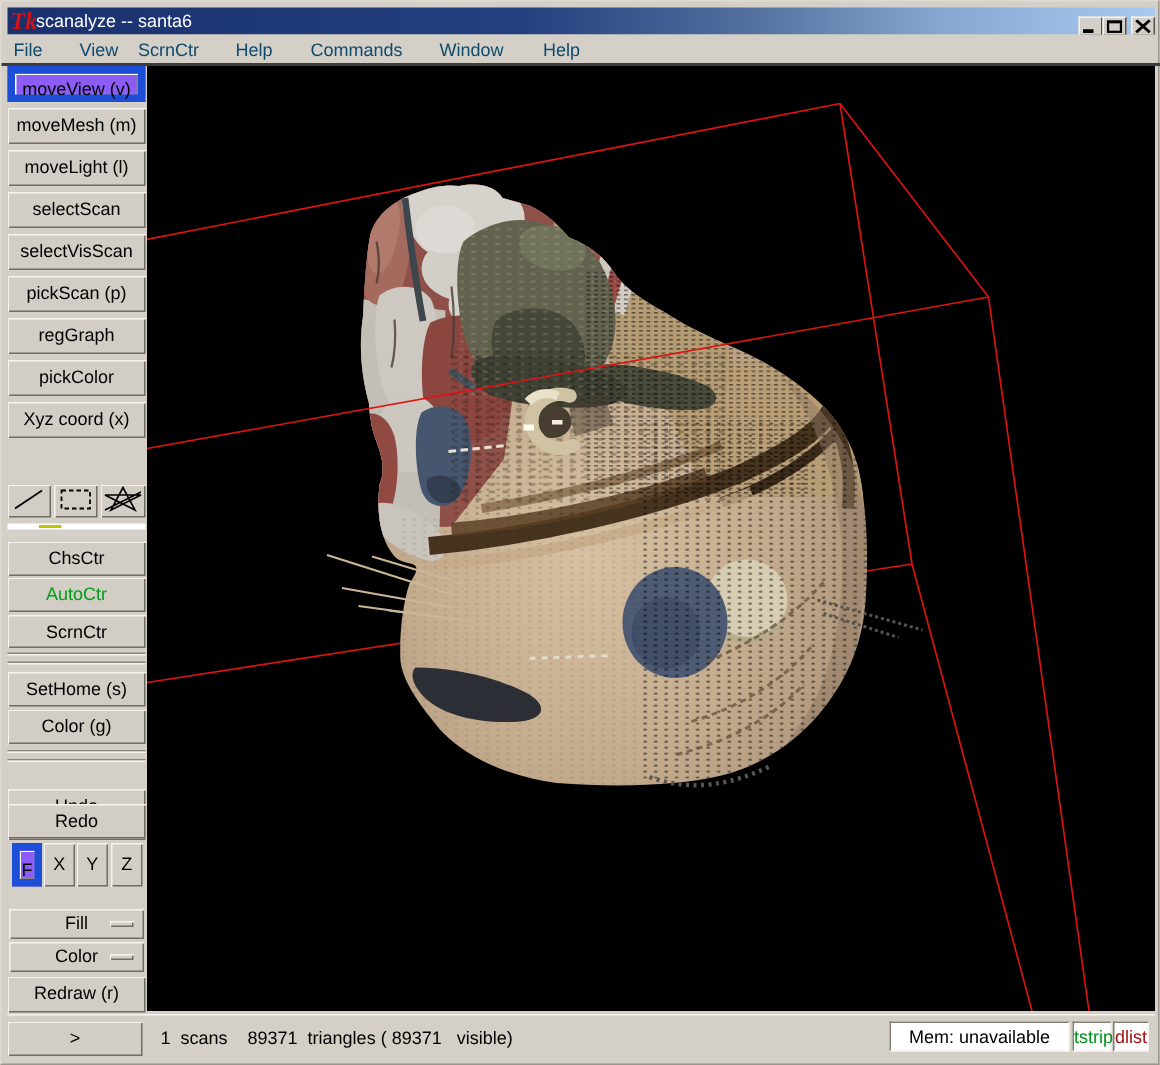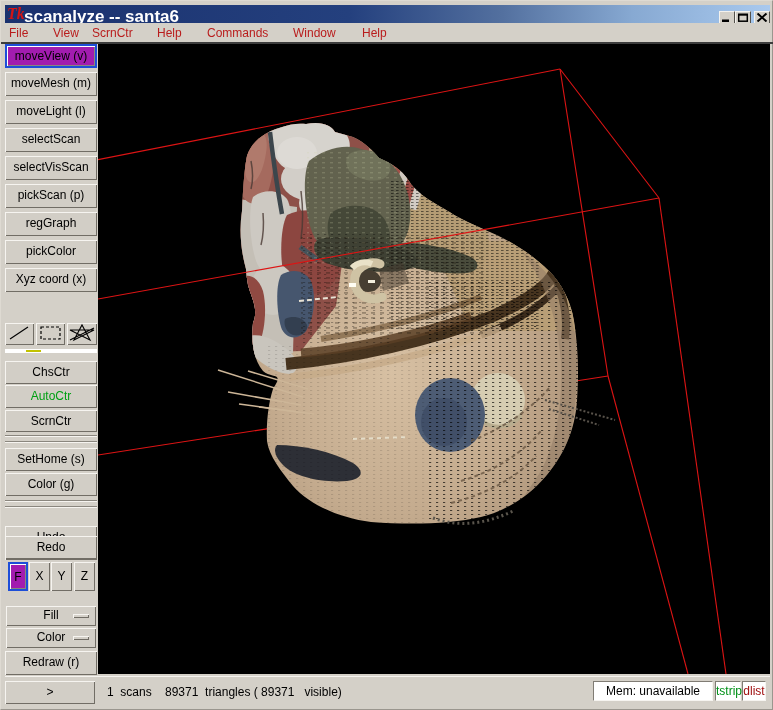--- a/index.html
+++ b/index.html
@@ -4,33 +4,33 @@
  font-family:"Liberation Sans",sans-serif;background:#d4d0c8;}
 *{box-sizing:border-box;}
 #win{position:absolute;left:0;top:0;width:773px;height:710px;
  background:#d4d0c8;
  border-top:1px solid #dedad2;border-left:1px solid #dedad2;
  border-right:1px solid #9a968e;border-bottom:1px solid #9a968e;}
 #titlebar{position:absolute;left:4px;top:4px;width:765px;height:18px;
  background:linear-gradient(to right,#1a316e 0%,#24407e 45%,#53709f 65%,#87a9d2 82%,#a9c9ee 100%);
  color:#fff;}
 #tklogo{position:absolute;left:2px;top:0px;width:17px;height:17px;}
-#title{position:absolute;left:19px;top:2px;font-size:17px;font-weight:bold;letter-spacing:0px;}
+#title{position:absolute;left:19px;top:2px;font-size:12px;font-weight:normal;letter-spacing:0px;}
 .capbtn{position:absolute;top:6px;width:16px;height:13px;background:#d4d0c8;
  border-top:1px solid #f4f2ee;border-left:1px solid #f4f2ee;
  border-right:1px solid #55524c;border-bottom:1px solid #55524c;}
 #menubar{position:absolute;left:4px;top:22px;width:765px;height:19px;background:#d4d0c8;
- font-size:12px;color:#b91c1c;}
+ font-size:12px;color:#0c4a6e;}
 .mi{position:absolute;top:3px;}
 #menuline{position:absolute;left:0px;top:41px;width:773px;height:2px;background:#3c3c3c;}
 #sidebar{position:absolute;left:4px;top:43px;width:93px;height:632px;background:#d4d0c8;font-size:12px;}
 .sbtn{position:absolute;left:0px;width:92px;height:24px;background:#d2cec6;
  text-align:center;line-height:23px;color:#000;
  box-shadow:inset 1px 1px 0 #f6f4f0, inset -1px -1px 0 #716d65;}
-.white{background:#a21caf;box-shadow:inset 1px 1px 0 #fff, inset -1px -1px 0 #8a867e;border:2px solid #1d4ed8;line-height:21px;}
+.white{background:#8b5cf6;box-shadow:inset 1px 1px 0 #fff, inset -1px -1px 0 #8a867e;border:5px solid #1d4ed8;line-height:21px;}
 .groove{position:absolute;left:0px;width:92px;height:2px;
  border-top:1px solid #8a867e;border-bottom:1px solid #f6f4f0;}
 #viewport{position:absolute;left:97px;top:43px;width:672px;height:630px;background:#000;}
 #statusbar{position:absolute;left:4px;top:675px;width:765px;height:29px;background:#d4d0c8;
  border-top:1px solid #f6f4f0;font-size:12px;}
 .sunk{position:absolute;background:#ffffff;border-top:1px solid #807c74;border-left:1px solid #807c74;
  border-right:1px solid #f6f4f0;border-bottom:1px solid #f6f4f0;text-align:center;}
 </style></head>
 <body>
 <div id="win">

